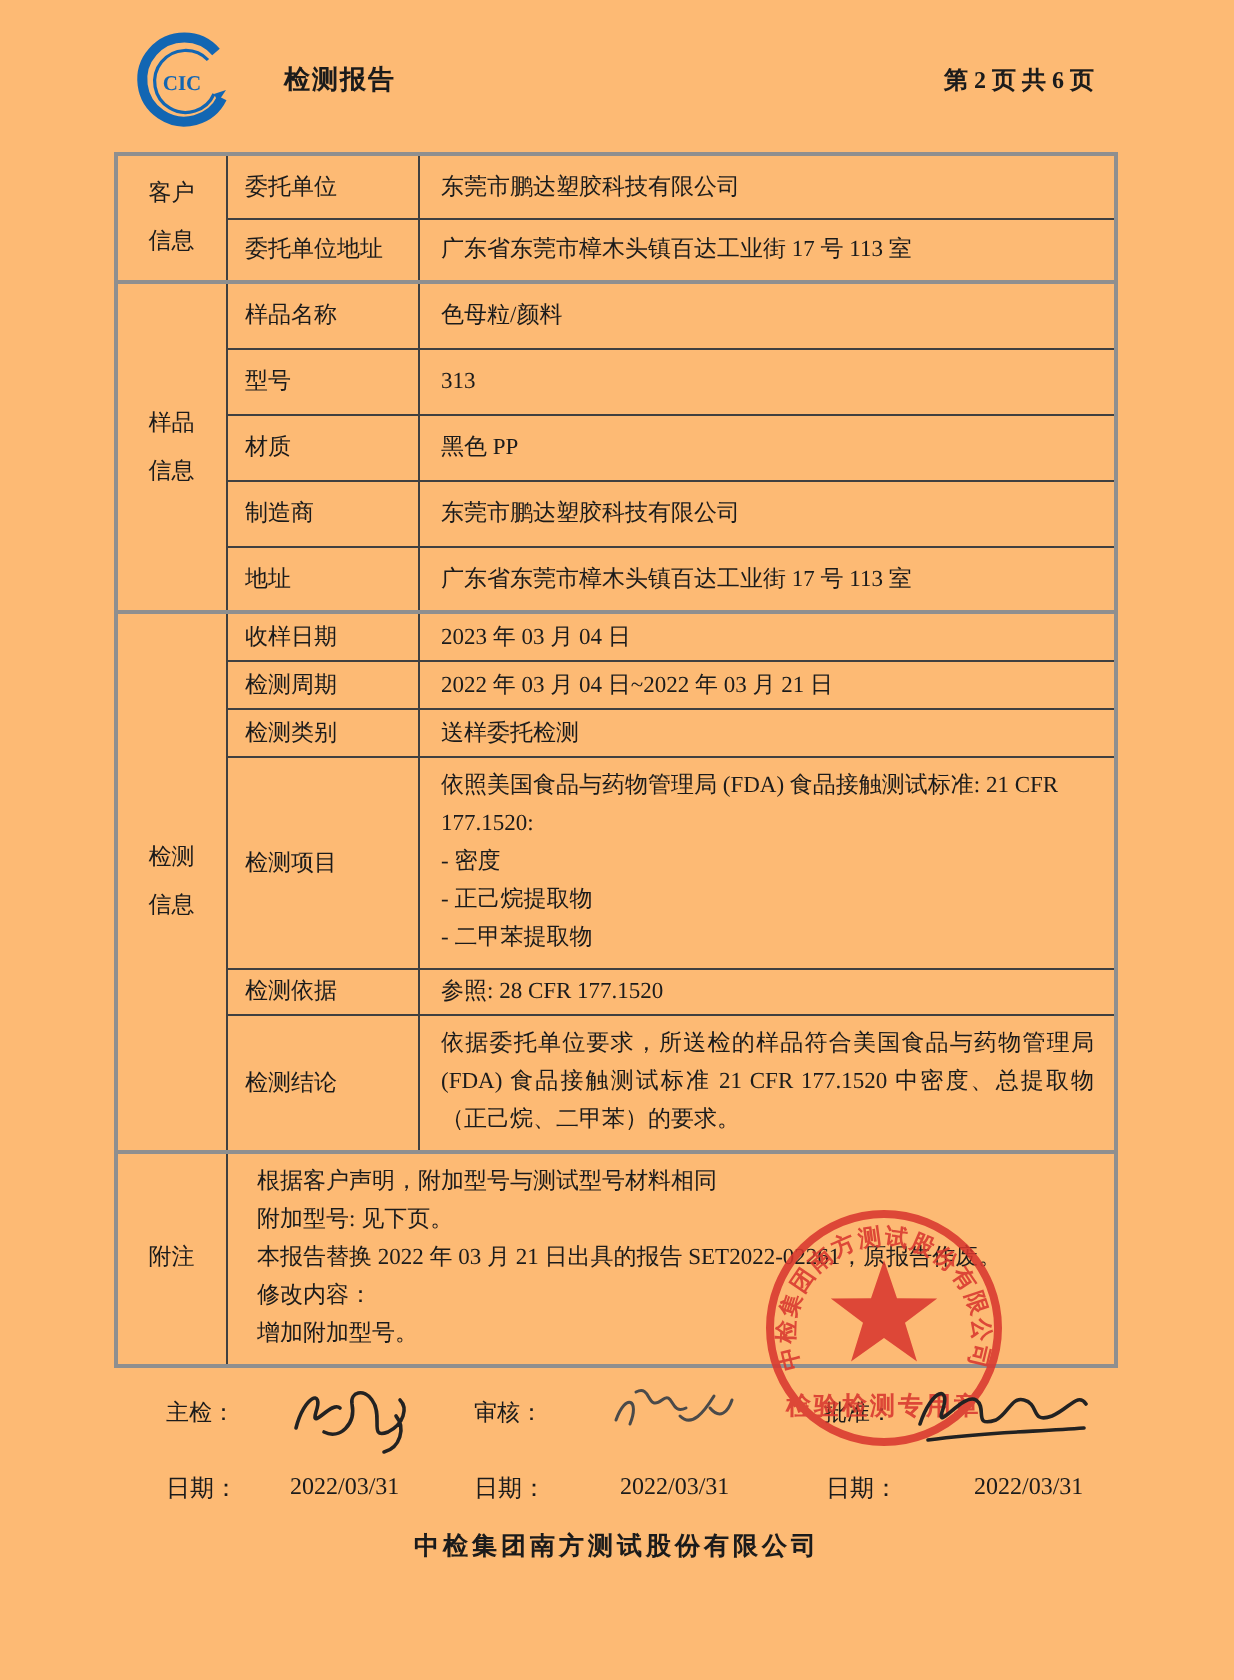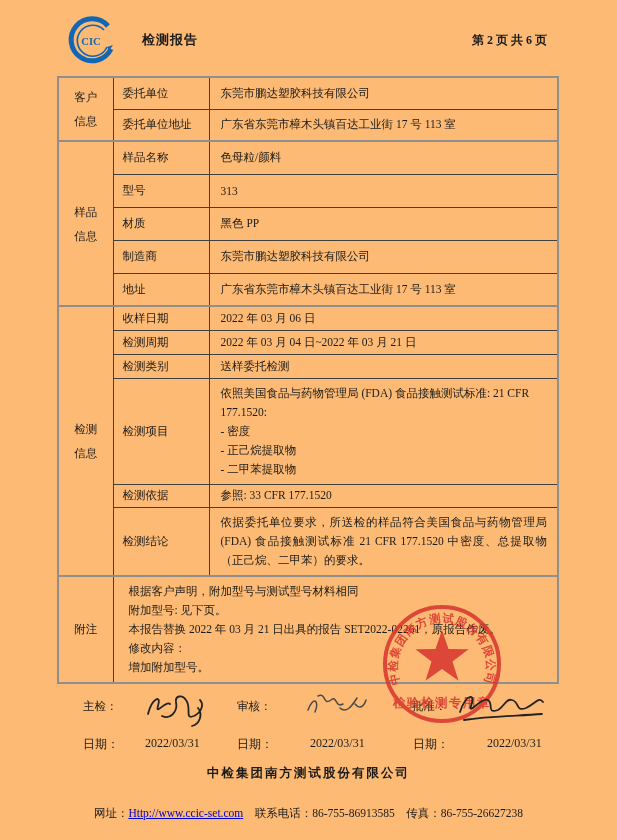--- a/index.html
+++ b/index.html
@@ -111,42 +111,42 @@
       </tr>
     </tbody>
 
     <tbody>
       <tr class="sec r24">
         <td class="group" rowspan="6">
           <div>检测</div>
           <div>信息</div>
         </td>
         <td class="lbl">收样日期</td>
-        <td class="val">2022 年 03 月 06 日</td>
+        <td class="val">2023 年 03 月 04 日</td>
       </tr>
       <tr class="r24">
         <td class="lbl">检测周期</td>
         <td class="val">2022 年 03 月 04 日~2022 年 03 月 21 日</td>
       </tr>
       <tr class="r24">
         <td class="lbl">检测类别</td>
         <td class="val">送样委托检测</td>
       </tr>
       <tr class="r96">
         <td class="lbl">检测项目</td>
         <td class="multi">
           <div>依照美国食品与药物管理局 (FDA) 食品接触测试标准: 21 CFR 177.1520:</div>
           <div>- 密度</div>
           <div>- 正己烷提取物</div>
           <div>- 二甲苯提取物</div>
         </td>
       </tr>
       <tr class="r23">
         <td class="lbl">检测依据</td>
-        <td class="val">参照: 33 CFR 177.1520</td>
+        <td class="val">参照: 28 CFR 177.1520</td>
       </tr>
       <tr class="r51">
         <td class="lbl">检测结论</td>
         <td class="multi just">依据委托单位要求，所送检的样品符合美国食品与药物管理局 (FDA) 食品接触测试标准 21 CFR 177.1520 中密度、总提取物（正己烷、二甲苯）的要求。</td>
       </tr>
     </tbody>
 
     <tbody>
       <tr class="sec r94">
         <td class="group">附注</td>
@@ -189,15 +189,14 @@
     </defs>
     <circle cx="81" cy="78" r="57" fill="none" stroke="#d9372e" stroke-width="4"></circle>
     <polygon points="81,44 87.5,63.1 107.6,63.3 91.5,75.4 97.5,94.7 81,83 64.5,94.7 70.5,75.4 54.4,63.3 74.5,63.1" fill="#d9372e"></polygon>
     <text font-size="11.5" fill="#d9372e" font-weight="bold" letter-spacing="1">
       <textPath href="#arcpath" startOffset="50%" text-anchor="middle">中检集团南方测试股份有限公司</textPath>
     </text>
     <text x="81" y="121" text-anchor="middle" font-size="12.5" font-weight="bold" letter-spacing="1.5" fill="#d9372e">检验检测专用章</text>
   </svg>
 
   <div class="foot foot-company">中检集团南方测试股份有限公司</div>
-  <div class="foot foot-line2"><span>网址：</span><a href="#" class="weblink">Http://www.ccic-set.com</a><span>　联系电话：</span><span>86-755-86913585</span><span>　传真：</span><span>86-755-26627238</span></div>
 
 </div>
 
 </body></html>

